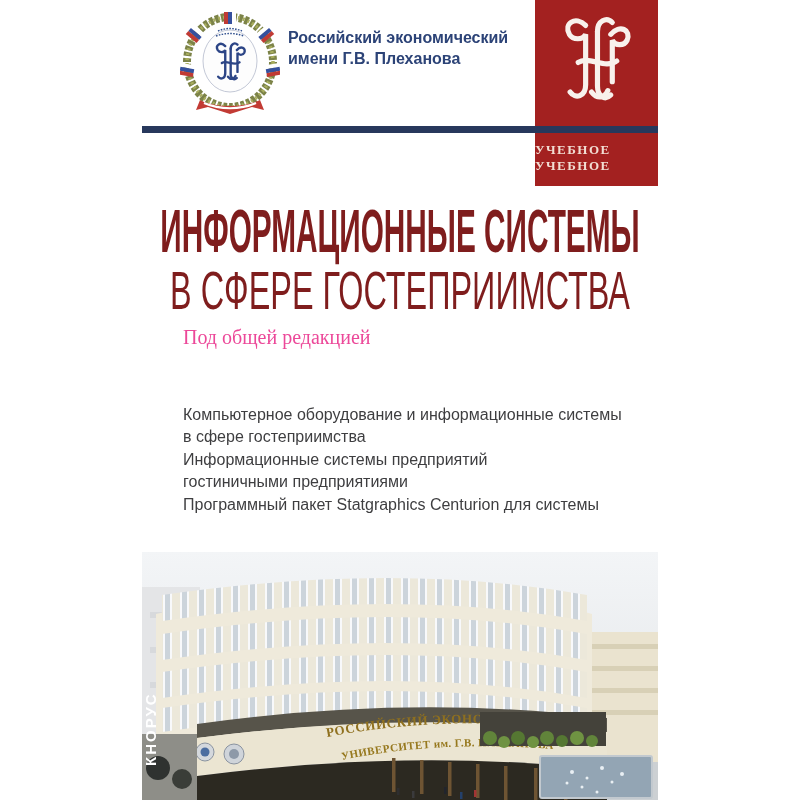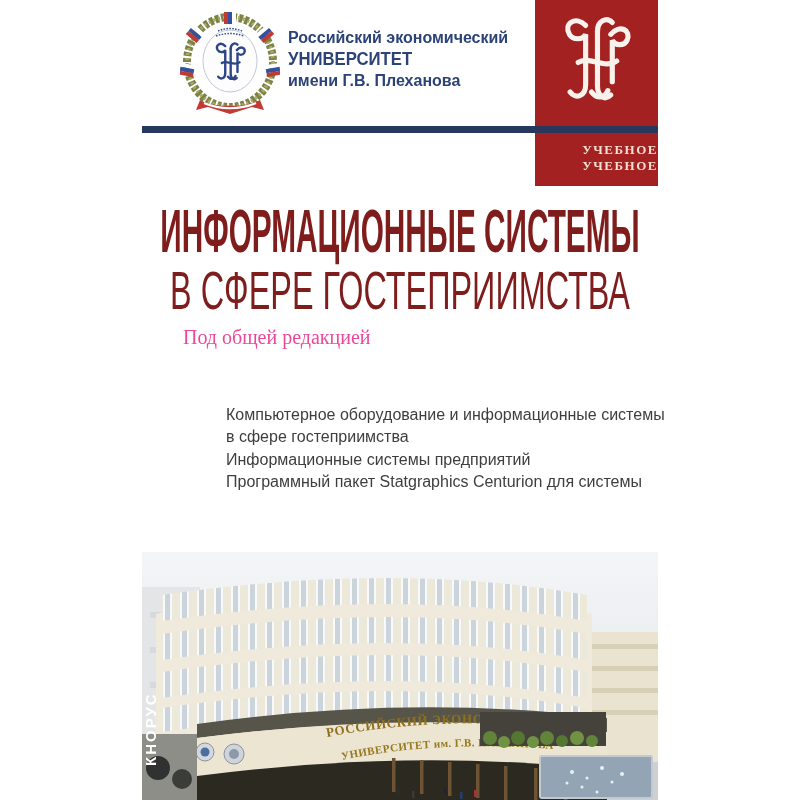--- a/index.html
+++ b/index.html
@@ -9,42 +9,42 @@
 
   
   #univ-text{left:288px;top:27px;color:#2c4377;font-weight:bold;}
   #univ-text .l1{font-size:16px;line-height:21px;}
   #univ-text .l2{font-size:19px;line-height:22px;display:inline-block;transform:scaleX(.88);transform-origin:left center;}
   #univ-text .l3{font-size:16px;line-height:21px;}
 
   
   #badge-box{left:535px;top:0;width:123px;height:186px;background:#a32120;}
   #badge-monogram{position:absolute;left:24px;top:8px;width:74px;height:100px;color:#f8f1ec;}
-  #badge-label{position:absolute;left:0;right:0;bottom:12px;text-align:right;
+  #badge-label{position:absolute;left:0;right:0;bottom:12px;text-align:left;
       color:#f2ddd3;font-family:"Liberation Serif",serif;font-weight:bold;
-      font-size:13px;line-height:16px;letter-spacing:1.5px;padding-left:16px;}
+      font-size:13px;line-height:16px;letter-spacing:1.5px;}
 
   
   #navy-rule{left:142px;top:126px;width:516px;height:7px;background:#27385c;}
 
   
   #title-block{left:142px;top:200px;width:516px;height:118px;color:#7f1d1d;}
   .title-line{position:absolute;left:50%;white-space:nowrap;}
   #title-l1{top:0;font-size:62px;font-weight:bold;line-height:62px;
       transform:translateX(-50%) scaleX(.48);}
   #title-l2{top:64px;font-size:54px;font-weight:400;line-height:52px;
       transform:translateX(-50%) scaleX(.60);}
 
   
   #editors{left:183px;top:325px;font-family:"Liberation Serif",serif;color:#ec4899;}
   #editors .pref{font-size:20px;line-height:24px;}
   #editors .names{font-size:20px;line-height:24px;font-weight:bold;letter-spacing:.4px;}
 
   
-  #topics{left:183px;top:404px;font-size:16px;line-height:22.4px;color:#3e3e40;margin-left:43px;}
+  #topics{left:183px;top:404px;font-size:16px;line-height:22.4px;color:#3e3e40;}
 
   
   #photo{left:142px;top:552px;width:516px;height:248px;overflow:hidden;}
   #publisher{left:142px;top:690px;width:24px;height:78px;color:#ffffff;
       font-weight:bold;font-size:15px;letter-spacing:2px;
       writing-mode:vertical-rl;transform:rotate(180deg);text-align:center;}
 </style>
 </head>
 <body>
 
@@ -100,21 +100,20 @@
   <ellipse cx="50" cy="49" rx="27" ry="31" fill="#fdfdfd" stroke="#c3c8d6" stroke-width="1"></ellipse>
   <g stroke="#31508f" stroke-width="1.4" fill="none" stroke-dasharray="1.6 1.3">
     <path d="M38 19 Q50 14 62 19"></path>
       <path d="M36 24 Q50 19 64 24"></path>
   </g>
   <use href="#monogram" x="33" y="26" width="34" height="46" style="color:#2c4586"></use>
 </svg>
 
 <div class="abs" id="univ-text">
   <div class="l1">Российский экономический</div>
-  <div><span class="l2">УНИВЕРСИТЕТ</span></div>
   <div class="l3">имени Г.В. Плеханова</div>
 </div>
 
 <div class="abs" id="badge-box">
   <svg id="badge-monogram" viewBox="0 0 100 132">
     <use href="#monogram" width="100" height="132"></use>
   </svg>
   <div id="badge-label">
     <div>УЧЕБНОЕ</div>
     <div>УЧЕБНОЕ</div>
@@ -129,20 +128,21 @@
 </div>
 
 <div class="abs" id="editors">
   <div class="pref">Под общей редакцией</div>
 </div>
 
 <div class="abs" id="topics">
   <div>Компьютерное оборудование и информационные системы</div>
   <div>в сфере гостеприимства</div>
   <div>Информационные системы предприятий</div>
+  <div>гостиничными предприятиями</div>
   <div>Программный пакет Statgraphics Centurion для системы</div>
 </div>
 
 <div class="abs" id="photo">
 <svg width="516" height="248" viewBox="0 0 516 248">
   <defs>
     <pattern id="winp" patternUnits="userSpaceOnUse" width="17" height="400">
       <rect width="17" height="400" fill="#ece8da"></rect>
       <rect x="4" width="9" height="400" fill="#f8f9fb"></rect>
       <rect x="6" width="5" height="400" fill="#ccd4db"></rect>

